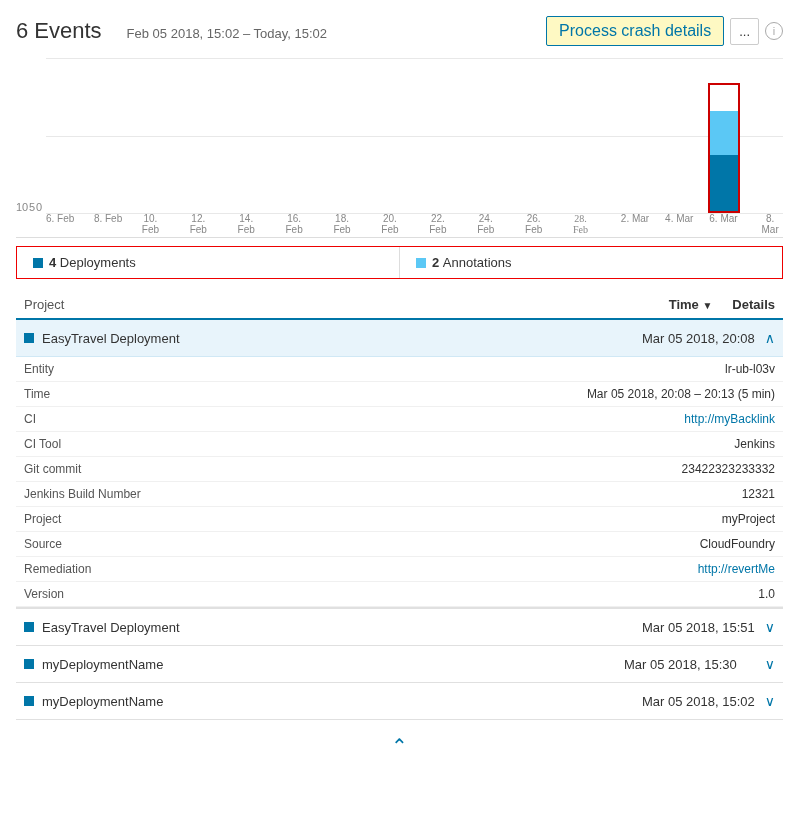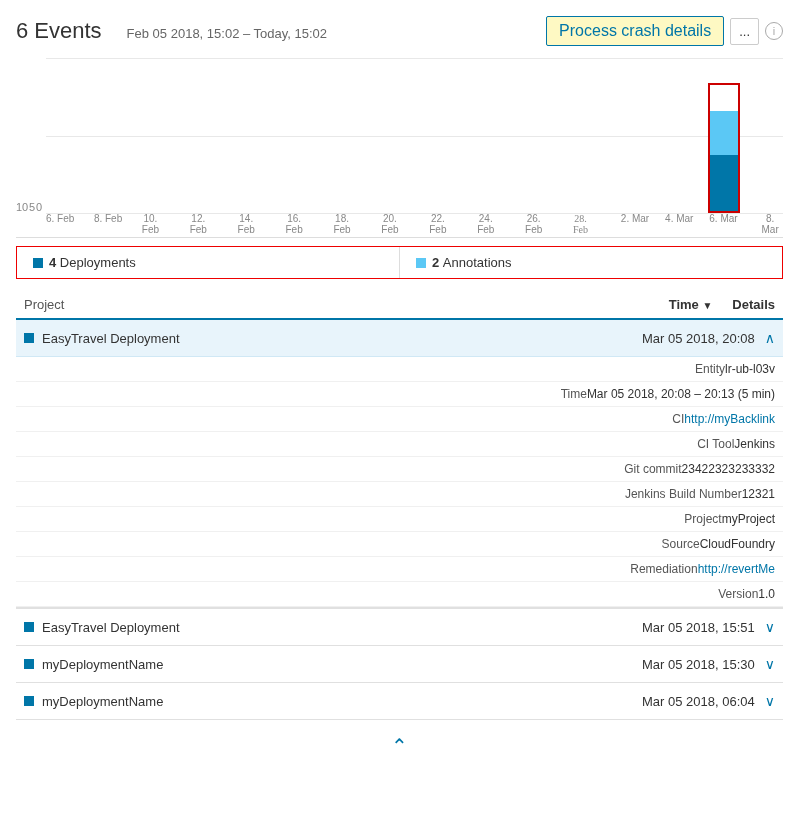--- a/index.html
+++ b/index.html
@@ -222,21 +222,21 @@
       color: #0076a8;
       font-size: 14px;
     }
 
     
     .detail-section {
       border-bottom: 1px solid #e0e0e0;
     }
     .detail-row {
       display: flex;
-      justify-content: flex-end;
+      justify-content: space-between;
       align-items: center;
       padding: 5px 8px;
       border-bottom: 1px solid #f0f0f0;
     }
     .detail-label {
       font-size: 12px;
       color: #555;
     }
     .detail-value {
       font-size: 12px;
@@ -441,35 +441,35 @@
     </div>
   </div>
 
   <div class="event-row-collapsed">
     <div class="event-left">
       <svg width="10" height="10" viewBox="0 0 10 10">
         <rect width="10" height="10" fill="#0076a8"></rect>
       </svg>
       <span class="event-name">myDeploymentName</span>
     </div>
-    <div class="event-right" style="display:flex; align-items:flex-end; gap:10px;">
+    <div class="event-right" style="display:flex; align-items:flex-end; gap:28px;">
       <span class="event-time">Mar 05 2018, 15:30</span>
       <span class="chevron-down">∨</span>
     </div>
   </div>
 
   <div class="event-row-collapsed">
     <div class="event-left">
       <svg width="10" height="10" viewBox="0 0 10 10">
         <rect width="10" height="10" fill="#0076a8"></rect>
       </svg>
       <span class="event-name">myDeploymentName</span>
     </div>
     <div class="event-right" style="display:flex; align-items:center; gap:10px;">
-      <span class="event-time">Mar 05 2018, 06:04</span>
+      <span class="event-time">Mar 05 2018, 15:02</span>
       <span class="chevron-down">∨</span>
     </div>
   </div>
 
   <div class="scroll-up-container">
     <button class="scroll-up-btn">⌃</button>
   </div>
 
 </div>
 

